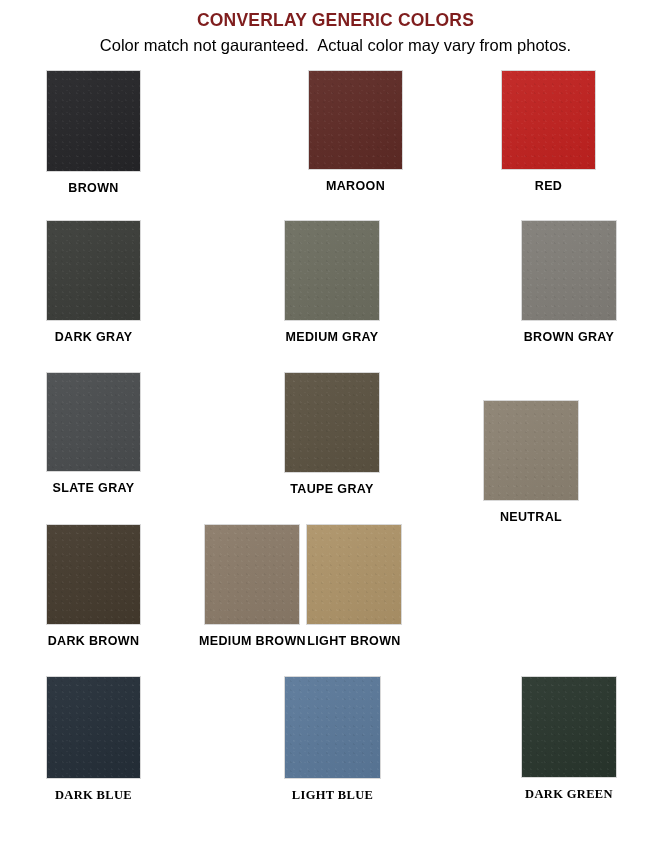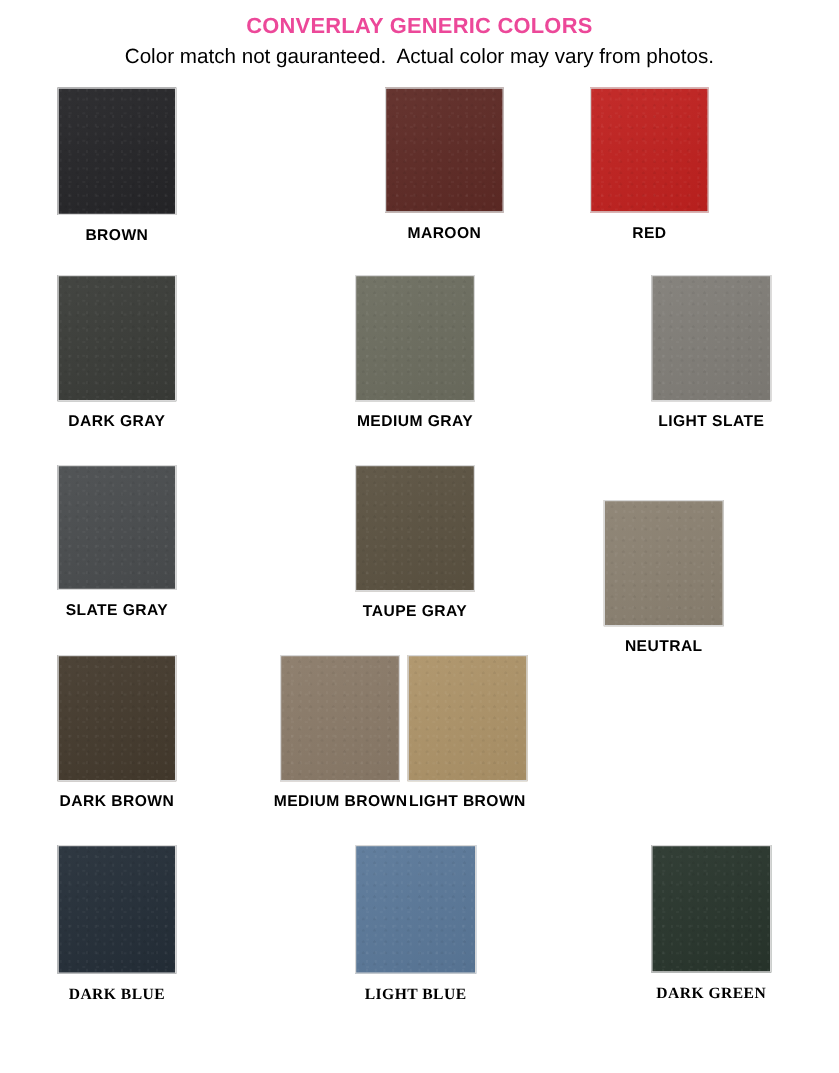--- a/index.html
+++ b/index.html
@@ -26,21 +26,21 @@
   
   .header {
     padding-top: 9px;
     text-align: center;
   }
   .title {
     font-size: 17.5px;
     font-weight: bold;
     letter-spacing: 0.2px;
     line-height: 22px;
-    color: #ec4899;
+    color: #7f1d1d;
   }
   .subtitle {
     font-size: 16.5px;
     font-weight: normal;
     line-height: 22px;
     margin-top: 3px;
     color: #000000;
     white-space: pre;
   }
 
@@ -106,37 +106,37 @@
   <div class="grid" id="swatch-grid">
       <div class="row" style="height: 150px;">
         <div class="cell" style="margin-left: 46px;">
           <div class="swatch" style="width: 95px; height: 102px; background: rgb(37, 37, 40); border-color: rgb(216, 216, 216);"></div>
           <div class="label">BROWN</div>
         </div>
         <div class="cell" style="margin-left: 143px; padding-left: 24px;">
           <div class="swatch" style="width: 95px; height: 100px; background: rgb(94, 42, 37); border-color: rgb(216, 216, 216);"></div>
           <div class="label">MAROON</div>
         </div>
-        <div class="cell" style="margin-left: 69px;">
+        <div class="cell" style="margin-left: 98px;">
           <div class="swatch" style="width: 95px; height: 100px; background: rgb(192, 33, 31); border-color: rgb(216, 216, 216);"></div>
           <div class="label">RED</div>
         </div>
       </div>
       <div class="row" style="height: 152px;">
         <div class="cell" style="margin-left: 46px;">
           <div class="swatch" style="width: 95px; height: 101px; background: rgb(58, 60, 56); border-color: rgb(216, 216, 216);"></div>
           <div class="label">DARK GRAY</div>
         </div>
         <div class="cell" style="margin-left: 143px;">
           <div class="swatch" style="width: 96px; height: 101px; background: rgb(108, 109, 95); border-color: rgb(216, 216, 216);"></div>
           <div class="label">MEDIUM GRAY</div>
         </div>
         <div class="cell" style="margin-left: 141px;">
           <div class="swatch" style="width: 96px; height: 101px; background: rgb(128, 125, 119); border-color: rgb(216, 216, 216);"></div>
-          <div class="label">LIGHT SLATE</div>
+          <div class="label">BROWN GRAY</div>
         </div>
       </div>
       <div class="row" style="height: 152px;">
         <div class="cell" style="margin-left: 46px;">
           <div class="swatch" style="width: 95px; height: 100px; background: rgb(73, 76, 78); border-color: rgb(216, 216, 216);"></div>
           <div class="label">SLATE GRAY</div>
         </div>
         <div class="cell" style="margin-left: 143px; border-radius: 10px;">
           <div class="swatch" style="width: 96px; height: 101px; background: rgb(91, 82, 65); border-color: rgb(216, 216, 216);"></div>
           <div class="label">TAUPE GRAY</div>
@@ -144,21 +144,21 @@
         <div class="cell" style="margin-left: 103px; justify-content: flex-end;">
           <div class="swatch" style="width: 96px; height: 101px; background: rgb(139, 129, 113); border-color: rgb(216, 216, 216);"></div>
           <div class="label">NEUTRAL</div>
         </div>
       </div>
       <div class="row" style="height: 152px;">
         <div class="cell" style="margin-left: 46px; align-items: center;">
           <div class="swatch" style="width: 95px; height: 101px; background: rgb(68, 58, 45); border-color: rgb(216, 216, 216);"></div>
           <div class="label">DARK BROWN</div>
         </div>
-        <div class="cell" style="margin-left: 78px;">
+        <div class="cell" style="margin-left: 58px;">
           <div class="swatch" style="width: 96px; height: 101px; background: rgb(138, 122, 104); border-color: rgb(216, 216, 216);"></div>
           <div class="label">MEDIUM BROWN</div>
         </div>
         <div class="cell" style="">
           <div class="swatch" style="width: 96px; height: 101px; background: rgb(173, 147, 104); border-color: rgb(216, 216, 216);"></div>
           <div class="label">LIGHT BROWN</div>
         </div>
       </div>
       <div class="row" style="height: 165px; font-family: Liberation Serif, serif;">
         <div class="cell" style="margin-left: 46px;">

